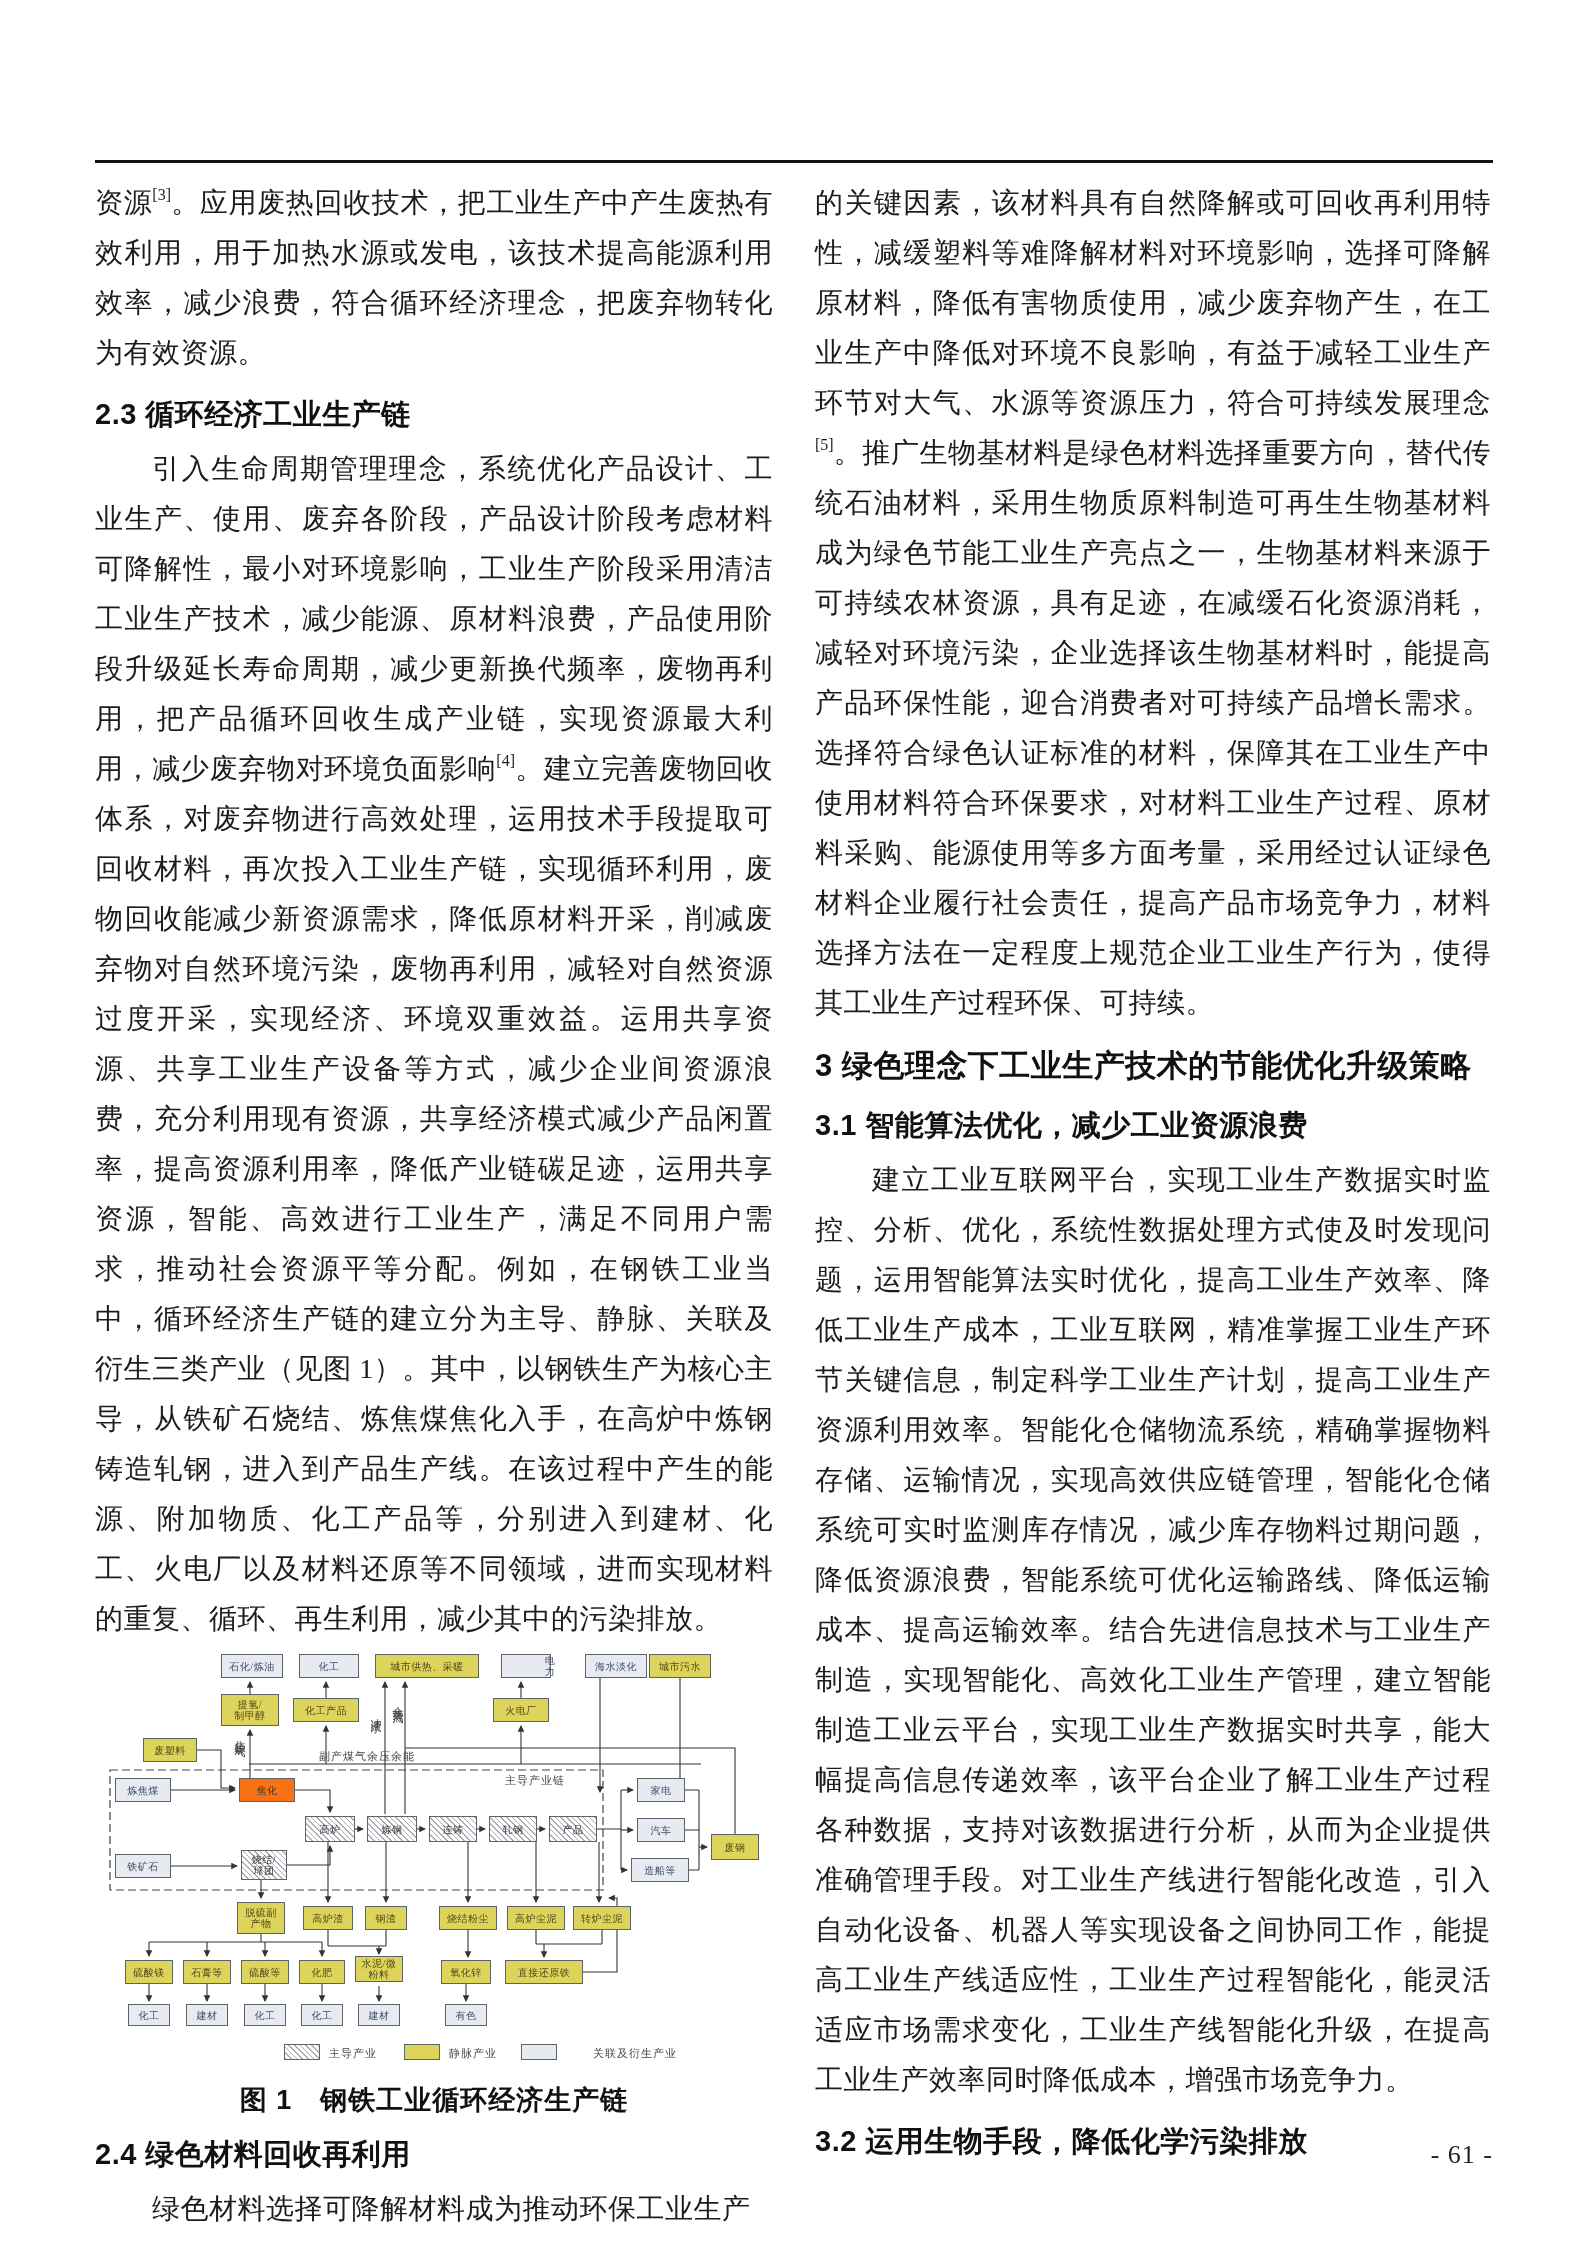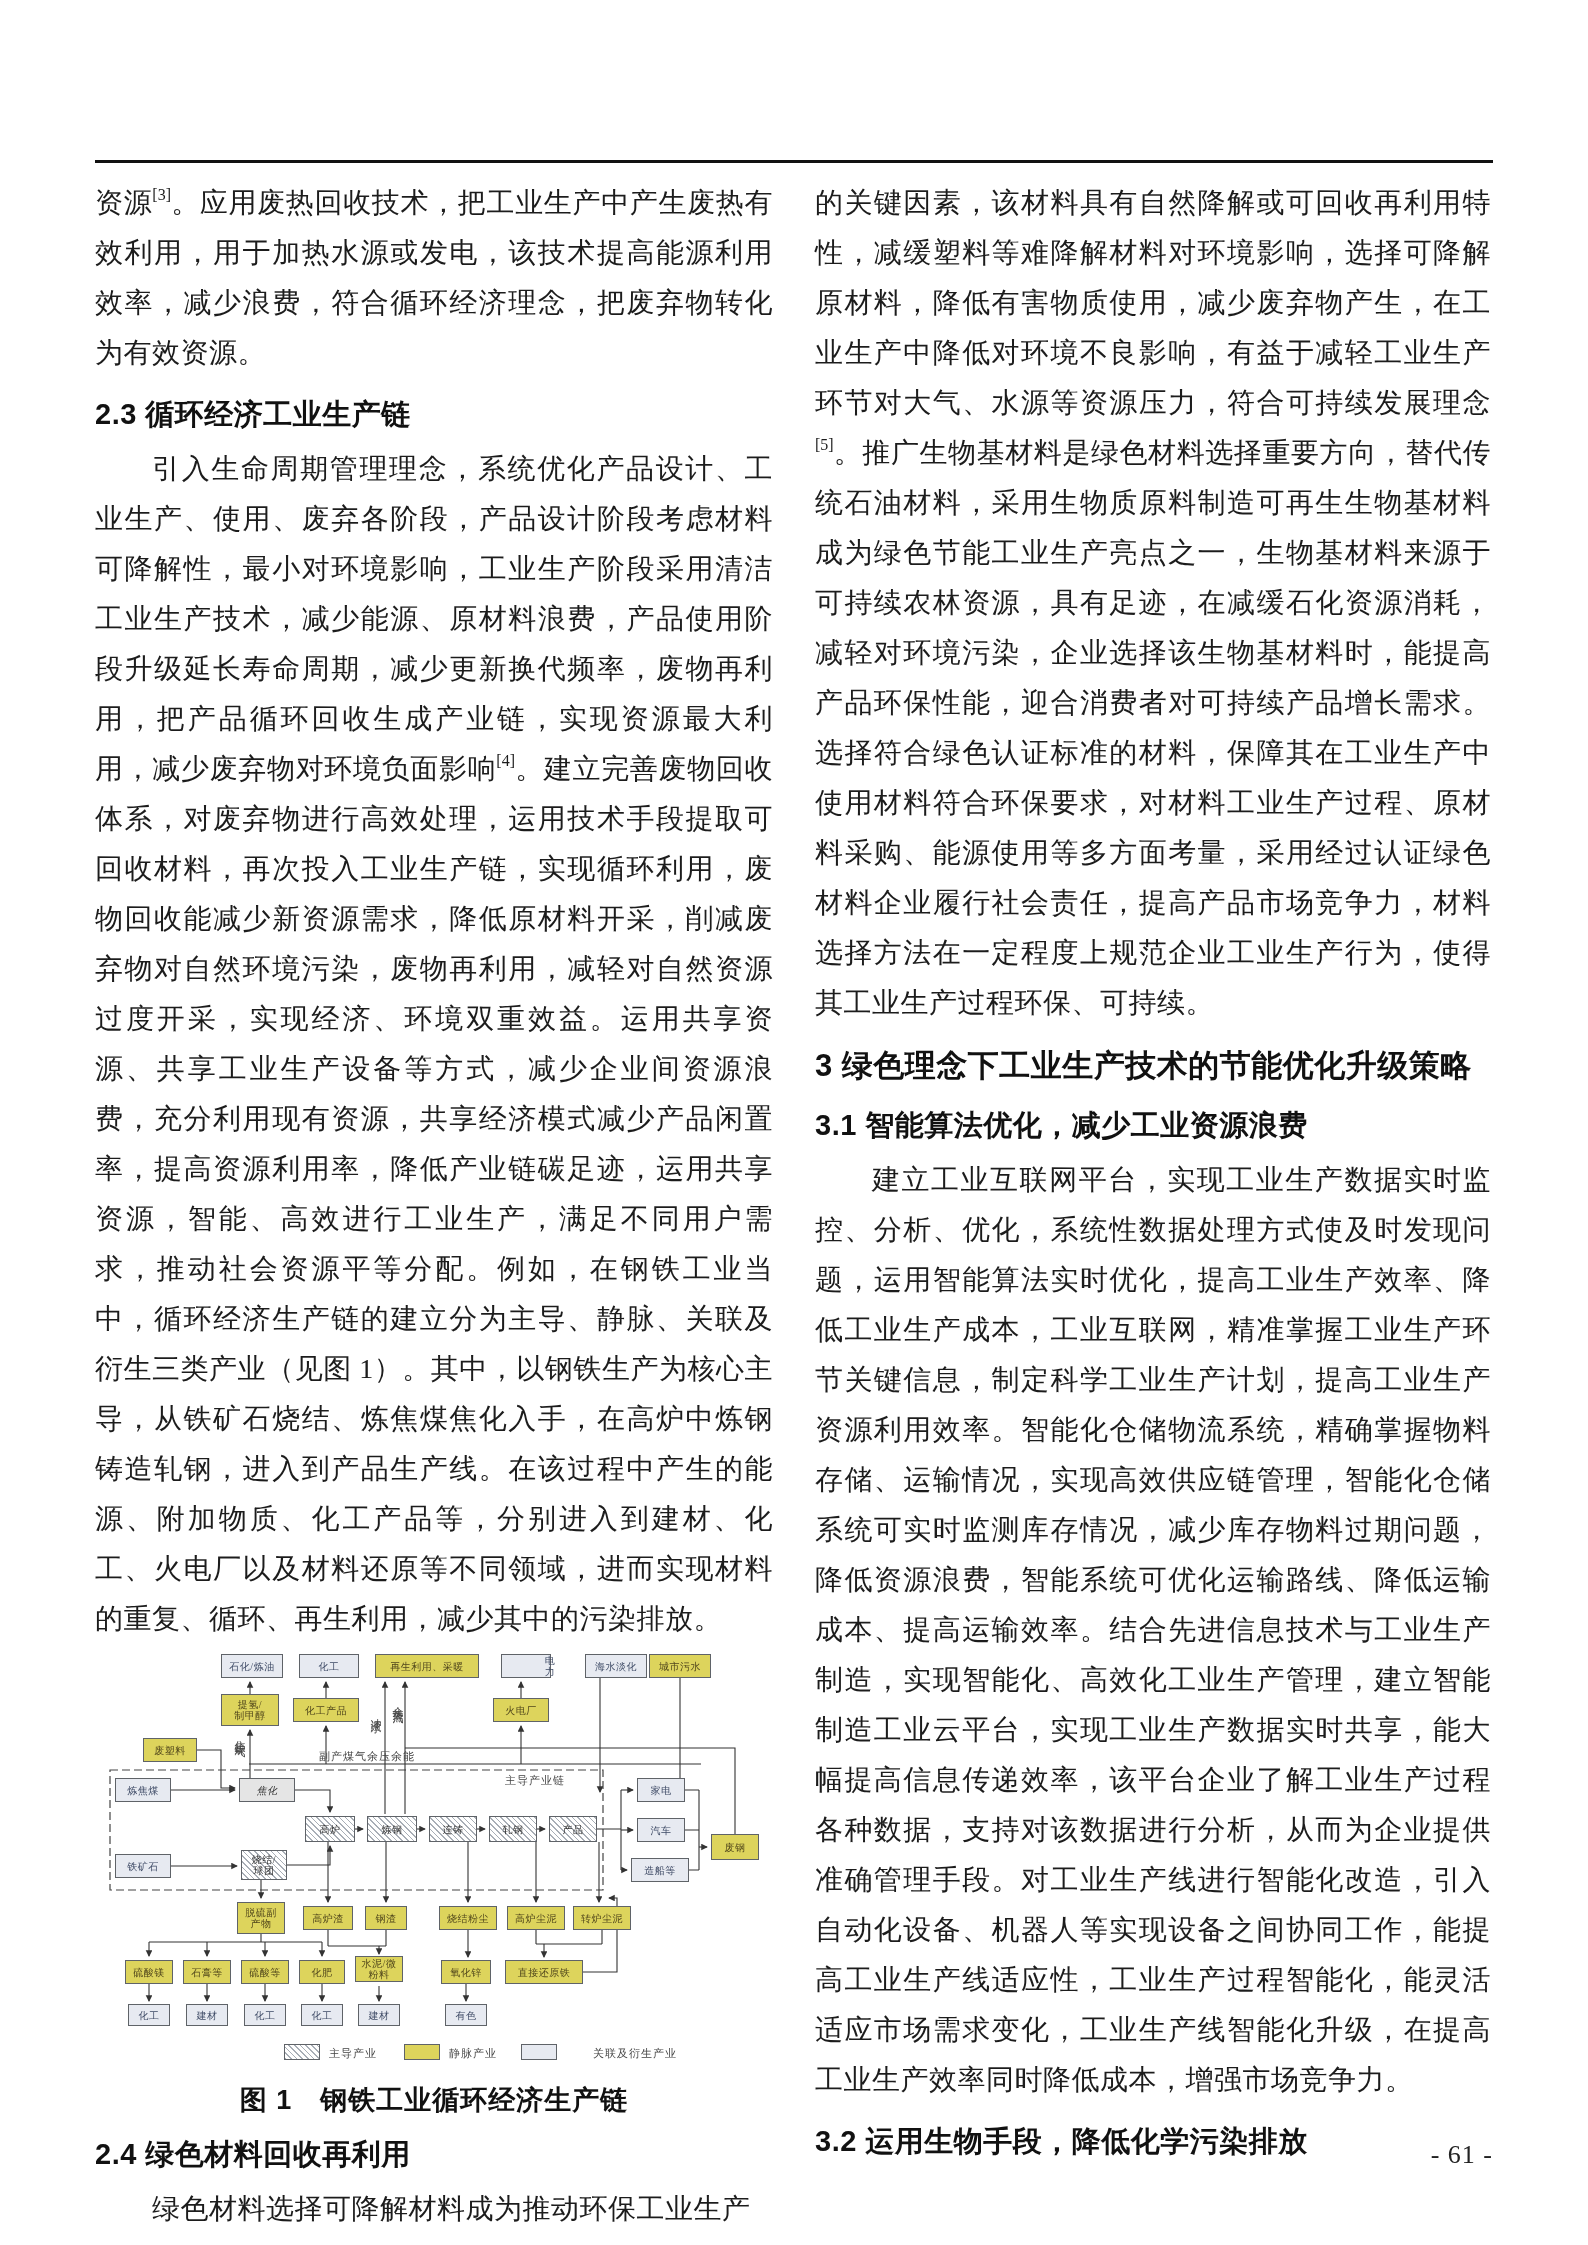--- a/index.html
+++ b/index.html
@@ -20,21 +20,21 @@
   h1.sec-big{margin:14px 0 8px 0;font-family:"Liberation Sans","DejaVu Sans",sans-serif;
         font-weight:bold;font-size:31px;line-height:47px;color:#111;letter-spacing:0.5px;}
   .figure{position:relative;width:660px;height:420px;margin:8px 0 0 14px;}
   .figure svg.arrows{position:absolute;left:0;top:0;}
   .dbox{position:absolute;box-sizing:border-box;border:1px solid #5f6368;
         display:flex;align-items:center;justify-content:center;text-align:center;
         font-family:"Liberation Serif","DejaVu Serif",serif;font-size:10px;line-height:11px;
         white-space:pre-line;letter-spacing:0.5px;z-index:2;}
   .t-y{background:#ddd45c;color:#52481c;}
   .t-g{background:#e7eaf1;color:#3f4b66;}
-  .t-w{background:#e5e5e5;color:#333;font-style:italic;}
+  .t-w{background:#f97316;color:#333;}
   .t-h{background:repeating-linear-gradient(45deg,#a8aeb6 0 1px,#ffffff 1px 4px);color:#333;}
   .flabel{position:absolute;font-family:"Liberation Serif","DejaVu Serif",serif;
         font-size:11px;line-height:10px;color:#444;letter-spacing:1px;z-index:3;white-space:nowrap;}
   .flabel.vert{writing-mode:vertical-rl;letter-spacing:2px;}
   .lg-swatch{position:absolute;width:36px;height:16px;box-sizing:border-box;border:1px solid #5f6368;top:392px;}
   .lg-label{position:absolute;top:394px;font-size:11px;color:#444;letter-spacing:1px;
         font-family:"Liberation Serif","DejaVu Serif",serif;}
   .caption{margin:10px 0 0 0;text-align:center;font-family:"Liberation Sans","DejaVu Sans",sans-serif;
         font-weight:bold;font-size:27px;color:#111;letter-spacing:1px;}
   .page-num{position:absolute;top:2140px;right:95px;font-size:26px;color:#222;letter-spacing:1px;}
@@ -110,21 +110,21 @@
           <path d="M156,332 V349" marker-end="url(#ah)"></path>
           <path d="M213,332 V349" marker-end="url(#ah)"></path>
           <path d="M270,334 V349" marker-end="url(#ah)"></path>
           <path d="M357,332 V349" marker-end="url(#ah)"></path>
           <path d="M474,320 H508 V246 H500" marker-end="url(#ah)"></path>
         </g>
       </svg>
       <div id="diagram-boxes">
           <div class="dbox t-g" style="left: 112px; top: 2px; width: 62px; height: 24px;">石化/炼油</div>
           <div class="dbox t-g" style="left: 190px; top: 2px; width: 60px; height: 24px;">化工</div>
-          <div class="dbox t-y" style="left: 266px; top: 2px; width: 104px; height: 24px;">再生利用、采暖</div>
+          <div class="dbox t-y" style="left: 266px; top: 2px; width: 104px; height: 24px;">城市供热、采暖</div>
           <div class="dbox t-g" style="left: 392px; top: 2px; width: 46px; height: 24px; padding-left: 48px;">电力</div>
           <div class="dbox t-g" style="left: 476px; top: 2px; width: 62px; height: 24px;">海水淡化</div>
           <div class="dbox t-y" style="left: 540px; top: 2px; width: 62px; height: 24px;">城市污水</div>
           <div class="dbox t-y" style="left: 112px; top: 42px; width: 58px; height: 32px;">提氢/
 制甲醇</div>
           <div class="dbox t-y" style="left: 184px; top: 46px; width: 66px; height: 24px;">化工产品</div>
           <div class="dbox t-y" style="left: 384px; top: 46px; width: 56px; height: 24px;">火电厂</div>
           <div class="dbox t-y" style="left: 34px; top: 86px; width: 54px; height: 24px;">废塑料</div>
           <div class="dbox t-g" style="left: 6px; top: 126px; width: 56px; height: 24px;">炼焦煤</div>
           <div class="dbox t-w" style="left: 130px; top: 126px; width: 56px; height: 24px;">焦化</div>

